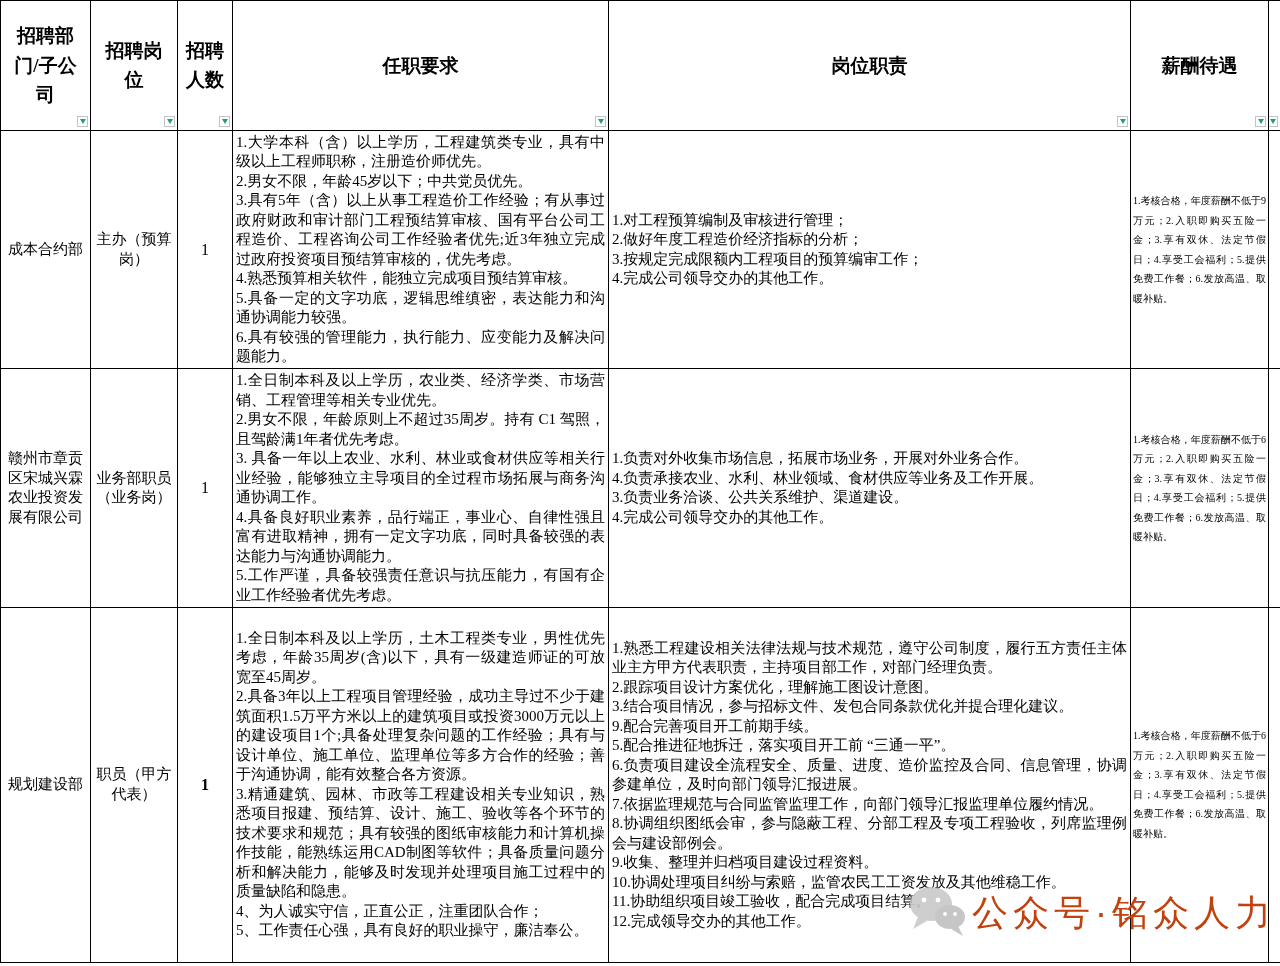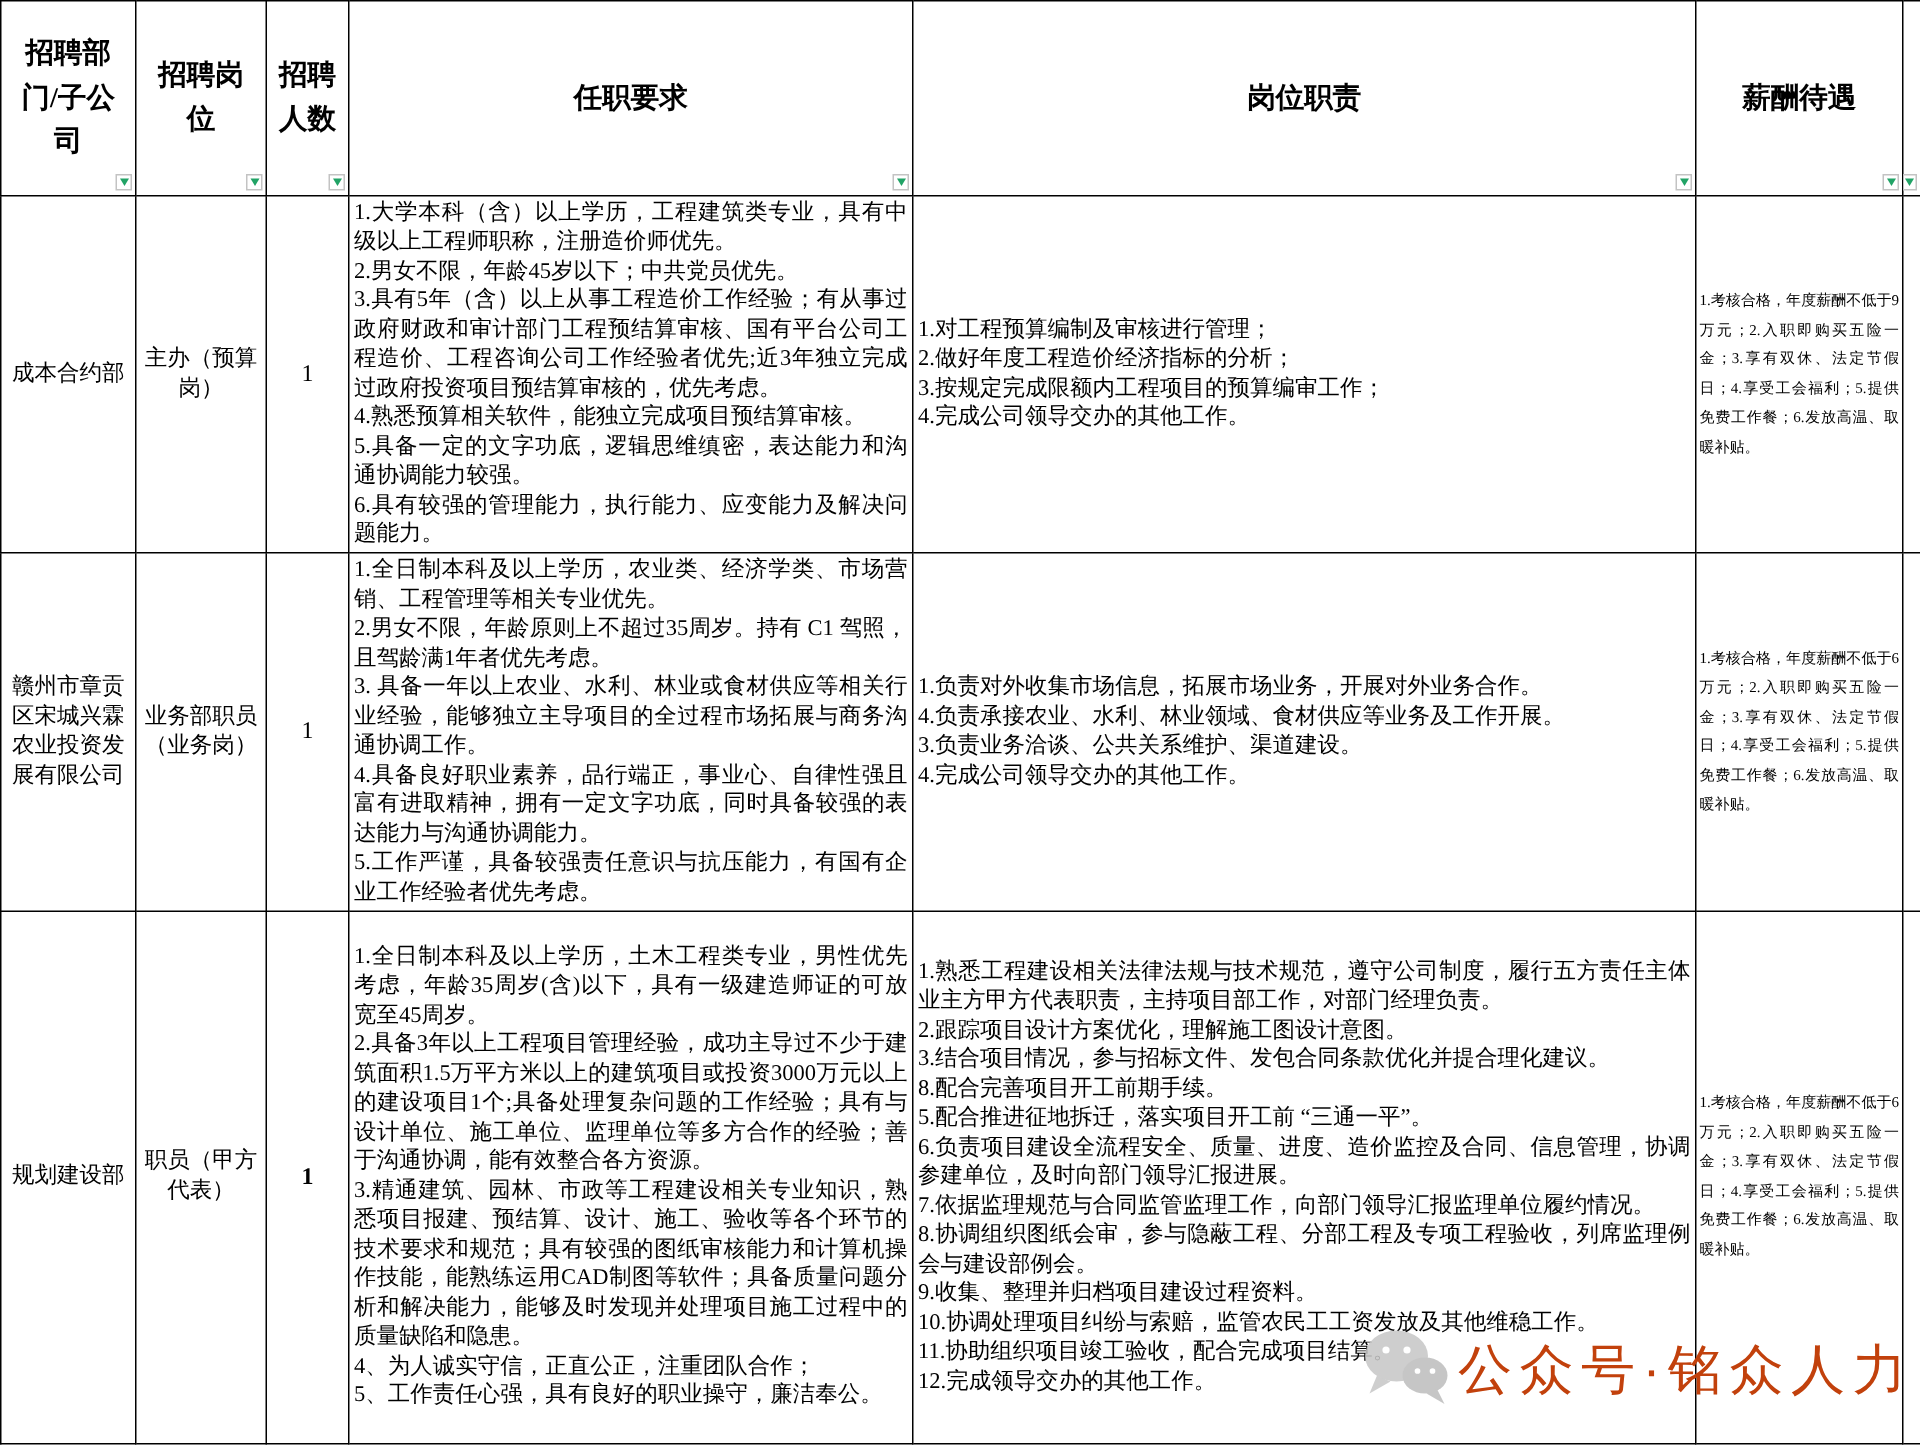--- a/index.html
+++ b/index.html
@@ -176,21 +176,21 @@
           <div class="li">1.全日制本科及以上学历，土木工程类专业，男性优先考虑，年龄35周岁(含)以下，具有一级建造师证的可放宽至45周岁。</div>
           <div class="li">2.具备3年以上工程项目管理经验，成功主导过不少于建筑面积1.5万平方米以上的建筑项目或投资3000万元以上的建设项目1个;具备处理复杂问题的工作经验；具有与设计单位、施工单位、监理单位等多方合作的经验；善于沟通协调，能有效整合各方资源。</div>
           <div class="li">3.精通建筑、园林、市政等工程建设相关专业知识，熟悉项目报建、预结算、设计、施工、验收等各个环节的技术要求和规范；具有较强的图纸审核能力和计算机操作技能，能熟练运用CAD制图等软件；具备质量问题分析和解决能力，能够及时发现并处理项目施工过程中的质量缺陷和隐患。</div>
           <div class="li">4、为人诚实守信，正直公正，注重团队合作；</div>
           <div class="li">5、工作责任心强，具有良好的职业操守，廉洁奉公。</div>
         </td>
     <td class="c-text">
           <div class="li">1.熟悉工程建设相关法律法规与技术规范，遵守公司制度，履行五方责任主体业主方甲方代表职责，主持项目部工作，对部门经理负责。</div>
           <div class="li">2.跟踪项目设计方案优化，理解施工图设计意图。</div>
           <div class="li">3.结合项目情况，参与招标文件、发包合同条款优化并提合理化建议。</div>
-          <div class="li">8.配合完善项目开工前期手续。</div>
+          <div class="li">9.配合完善项目开工前期手续。</div>
           <div class="li">5.配合推进征地拆迁，落实项目开工前 “三通一平”。</div>
           <div class="li">6.负责项目建设全流程安全、质量、进度、造价监控及合同、信息管理，协调参建单位，及时向部门领导汇报进展。</div>
           <div class="li">7.依据监理规范与合同监管监理工作，向部门领导汇报监理单位履约情况。</div>
           <div class="li">8.协调组织图纸会审，参与隐蔽工程、分部工程及专项工程验收，列席监理例会与建设部例会。</div>
           <div class="li">9.收集、整理并归档项目建设过程资料。</div>
           <div class="li">10.协调处理项目纠纷与索赔，监管农民工工资发放及其他维稳工作。</div>
           <div class="li">11.协助组织项目竣工验收，配合完成项目结算。</div>
           <div class="li">12.完成领导交办的其他工作。</div>
         </td>
     <td class="c-salary">

